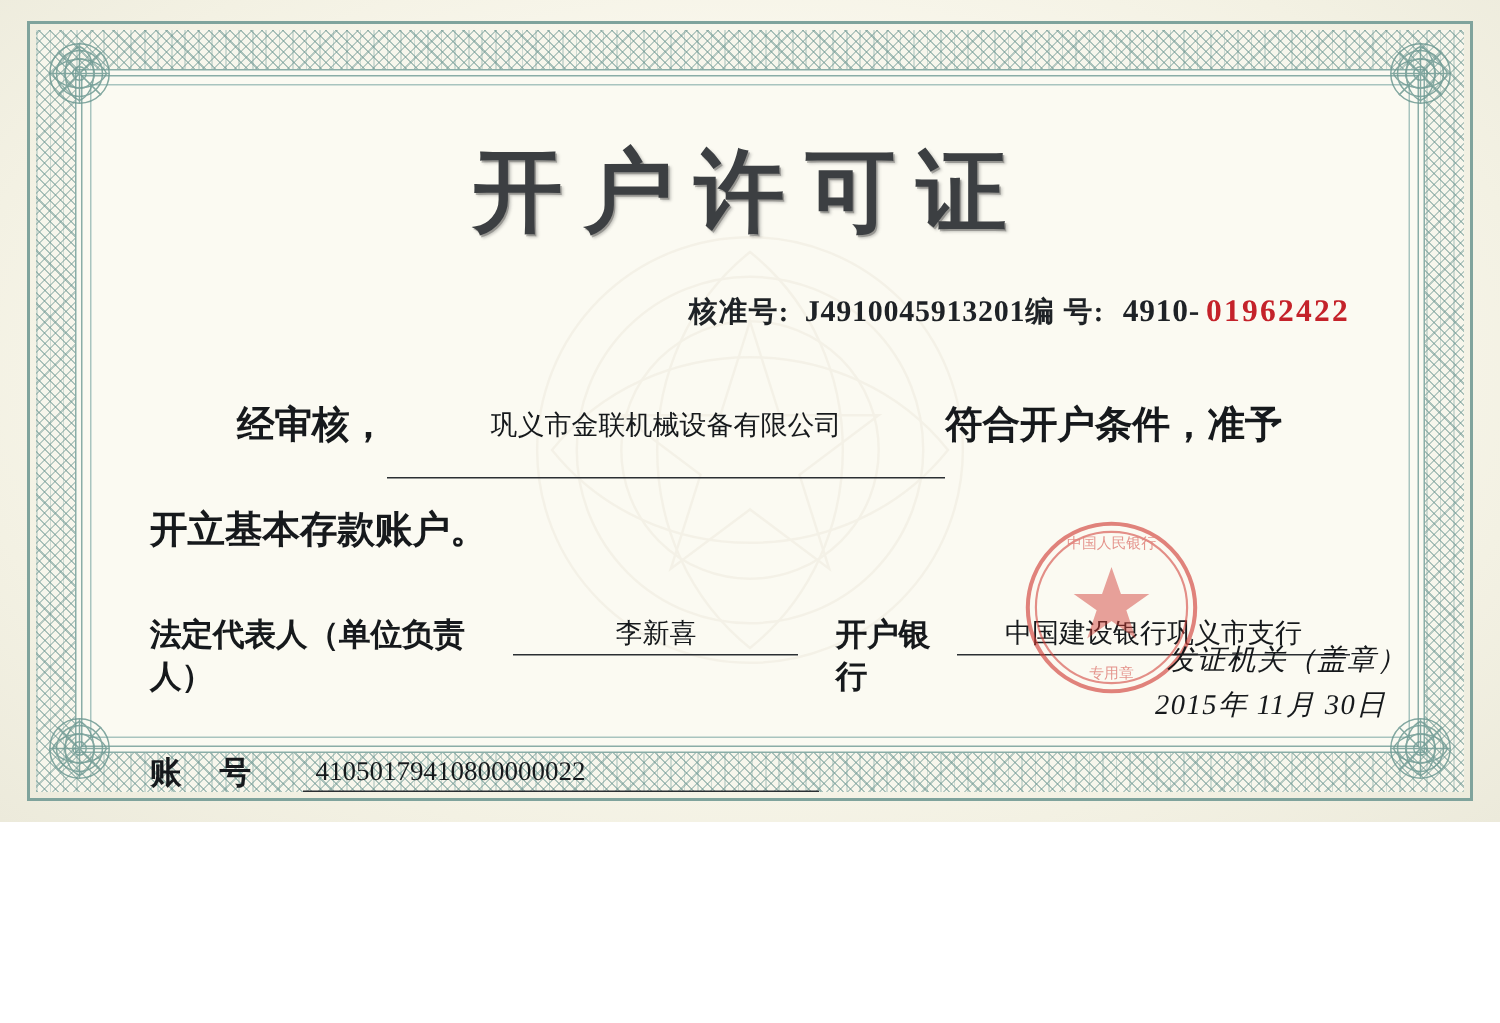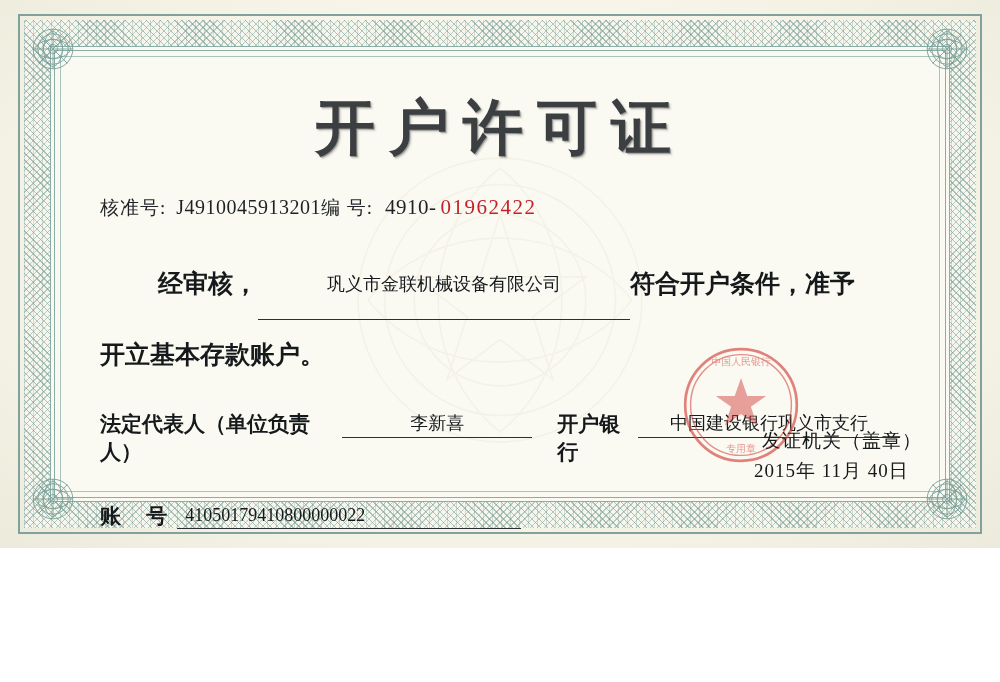--- a/index.html
+++ b/index.html
@@ -101,26 +101,27 @@
     font-family: "DejaVu Serif", "Liberation Serif", serif;
     font-weight: bold;
     font-size: 60px;
     letter-spacing: 14px;
     color: #3c3f42;
     text-shadow: 1px 1px 0 rgba(0,0,0,0.25), 2px 2px 2px rgba(80,80,80,0.30);
   }
 
   .row-codes {
     display: flex;
-    justify-content: flex-start;
+    justify-content: flex-end;
     align-items: baseline;
     margin-top: 26px;
     padding: 0 22px 0 22px;
     font-size: 19px;
     color: #1e2226;
+    font-weight: bold;
   }
   .code-left { display: flex; align-items: baseline; }
   .code-left .label { font-size: 19px; letter-spacing: 1px; }
   .code-left .value {
     font-family: "Liberation Serif", serif;
     font-size: 20px;
     margin-left: 10px;
     letter-spacing: 0.5px;
   }
   .code-right { display: flex; align-items: baseline; }
@@ -175,33 +176,35 @@
   .fill-bank { width: 260px; }
 
   .row-account {
     margin-top: 36px;
     padding: 0 22px;
     display: flex;
     align-items: baseline;
     font-size: 21px;
     font-weight: bold;
     color: #16191c;
+    gap: 25px;
   }
   .acct-label { letter-spacing: 10px; }
   .fill-account { width: 330px; text-align: left; padding-left: 8px; }
 
   
   .issuer {
     position: absolute;
-    right: 78px;
+    right: 62px;
     bottom: 62px;
     text-align: left;
     font-size: 19px;
     color: #16191c;
     line-height: 30px;
+    font-style: italic;
   }
   .issuer .line1 { letter-spacing: 1px; padding-left: 8px; }
   .issuer .line2 { letter-spacing: 1px; }
   .issuer .num { font-family: "Liberation Serif", serif; }
 
   
   .seal {
     position: absolute;
     right: 196px;
     bottom: 80px;
@@ -333,17 +336,17 @@
       <text x="70" y="26" text-anchor="middle">中国人民银行</text>
       <text x="70" y="122" text-anchor="middle">专用章</text>
     </g>
   </svg>
 
   <div class="issuer">
     <div class="line1">发证机关（盖章）</div>
     <div class="line2">
       <span class="num">2015</span><span>年</span>
       <span class="num">11</span><span>月</span>
-      <span class="num">40</span><span>日</span>
+      <span class="num">30</span><span>日</span>
     </div>
   </div>
 
 </div>
 
 </body></html>

